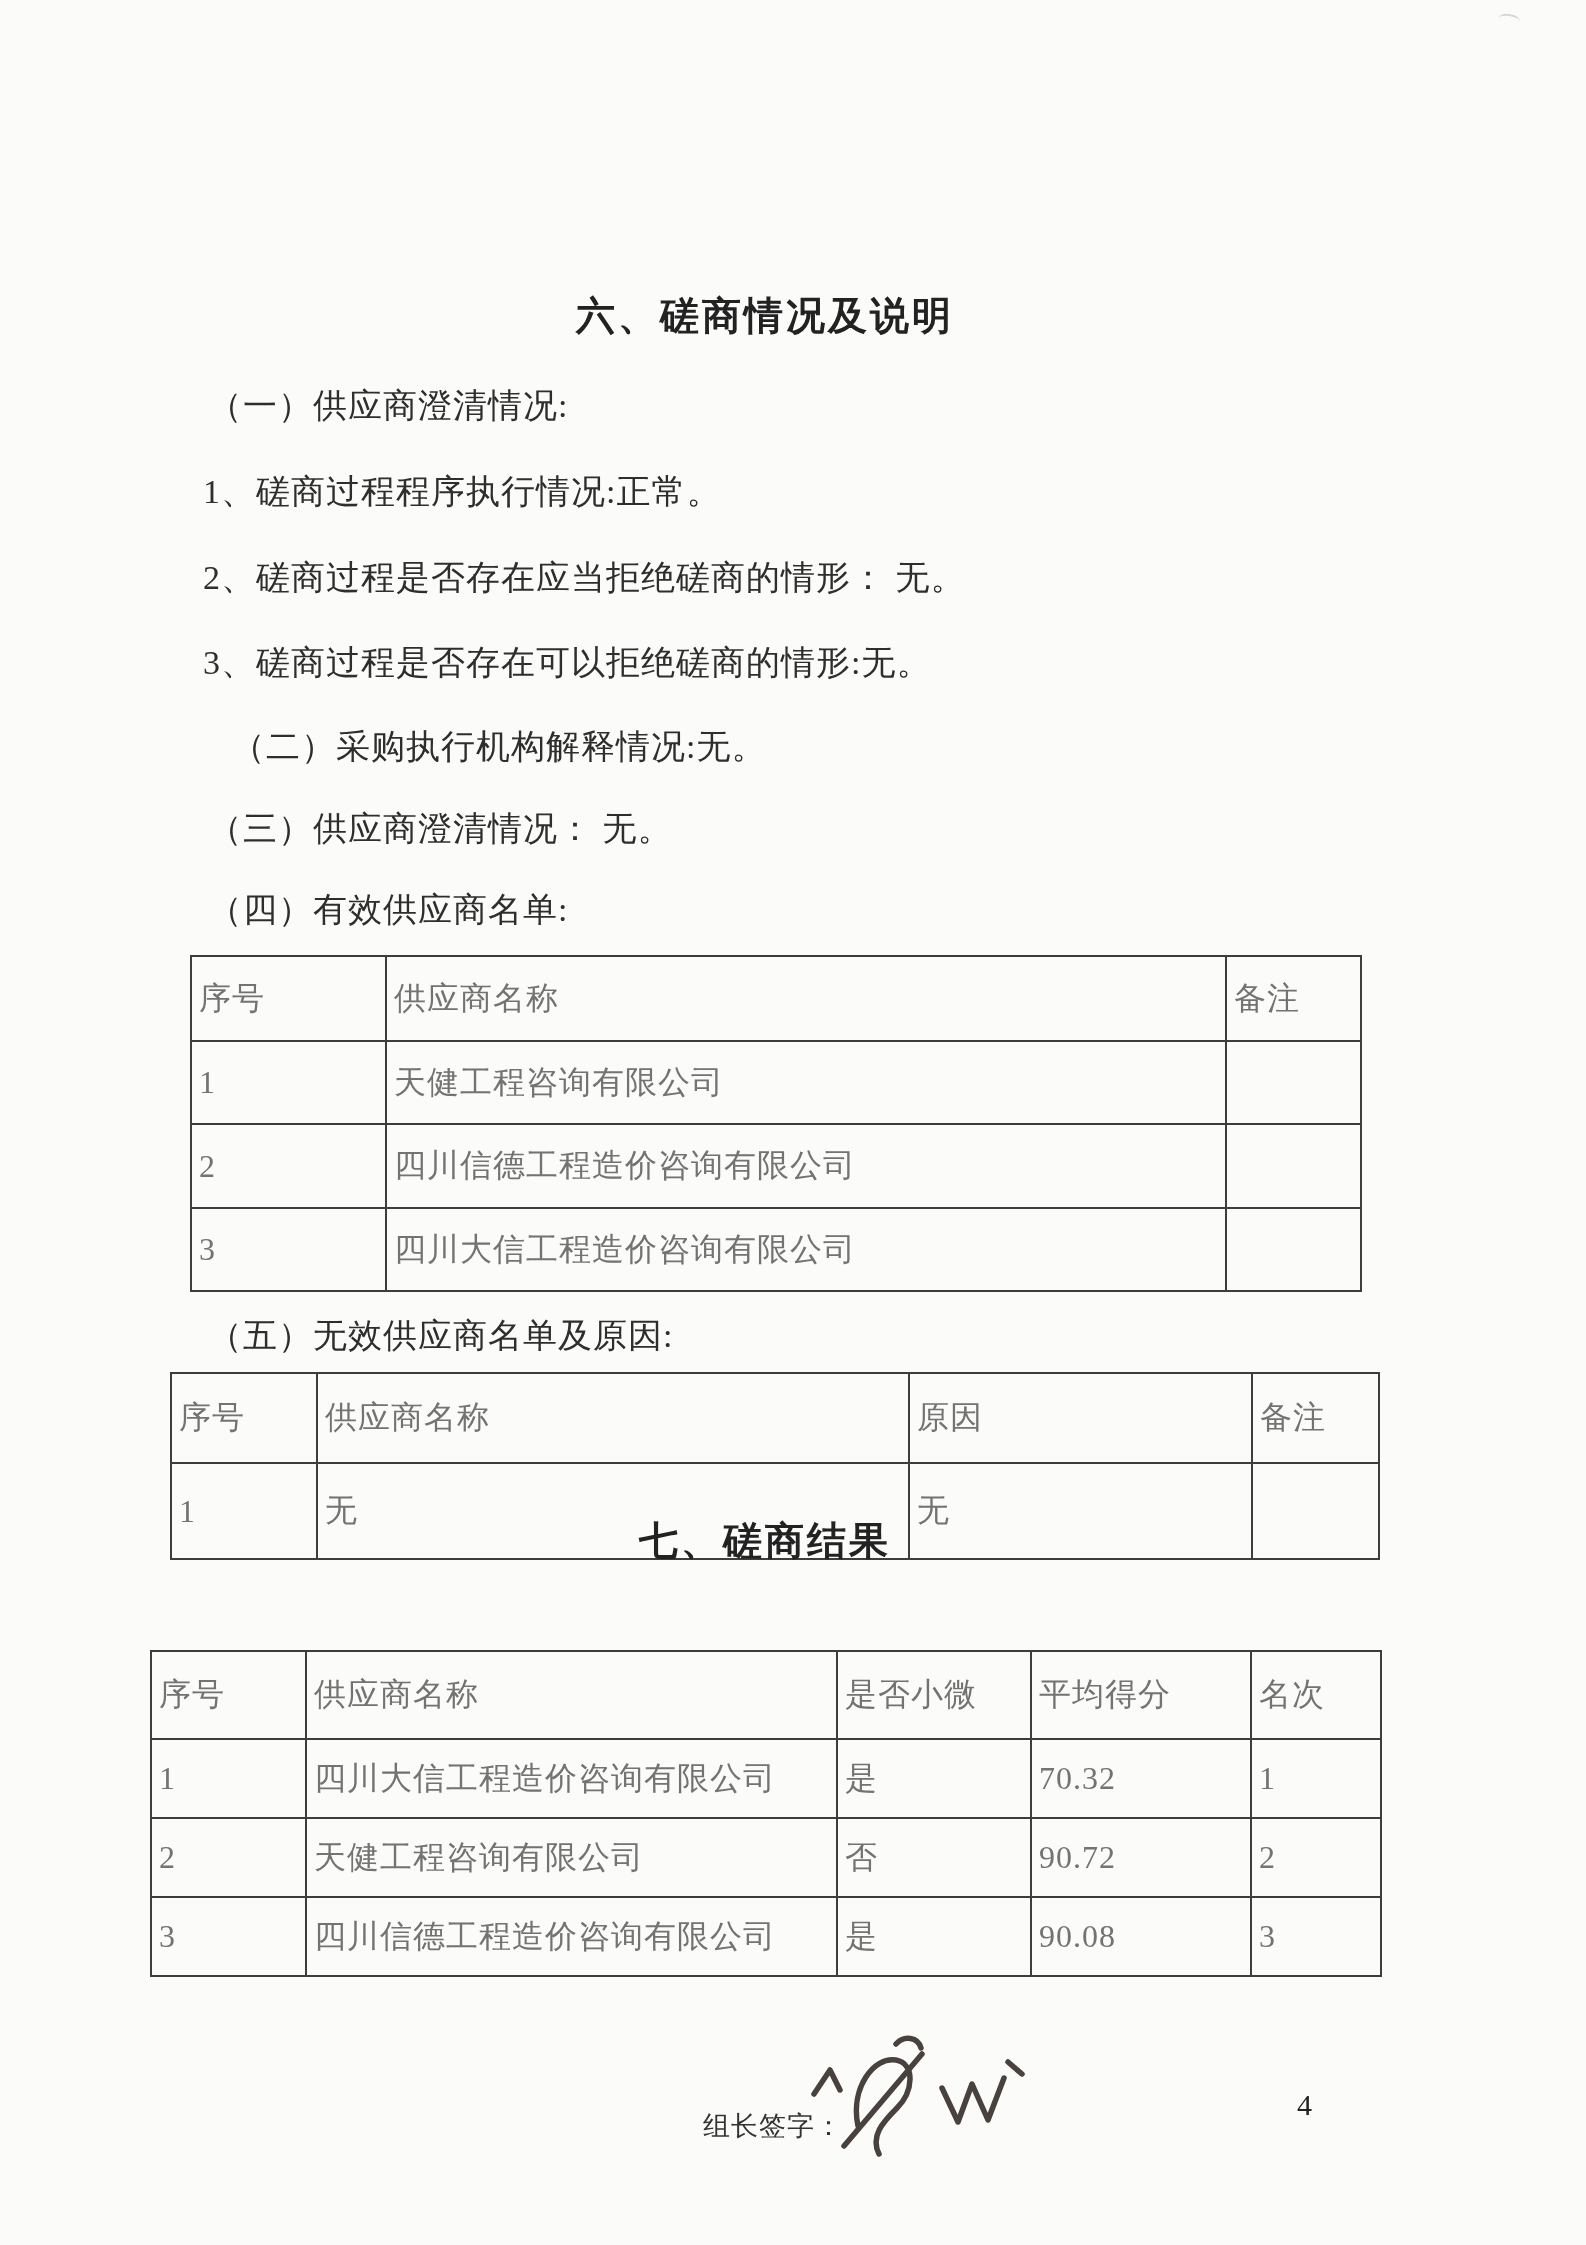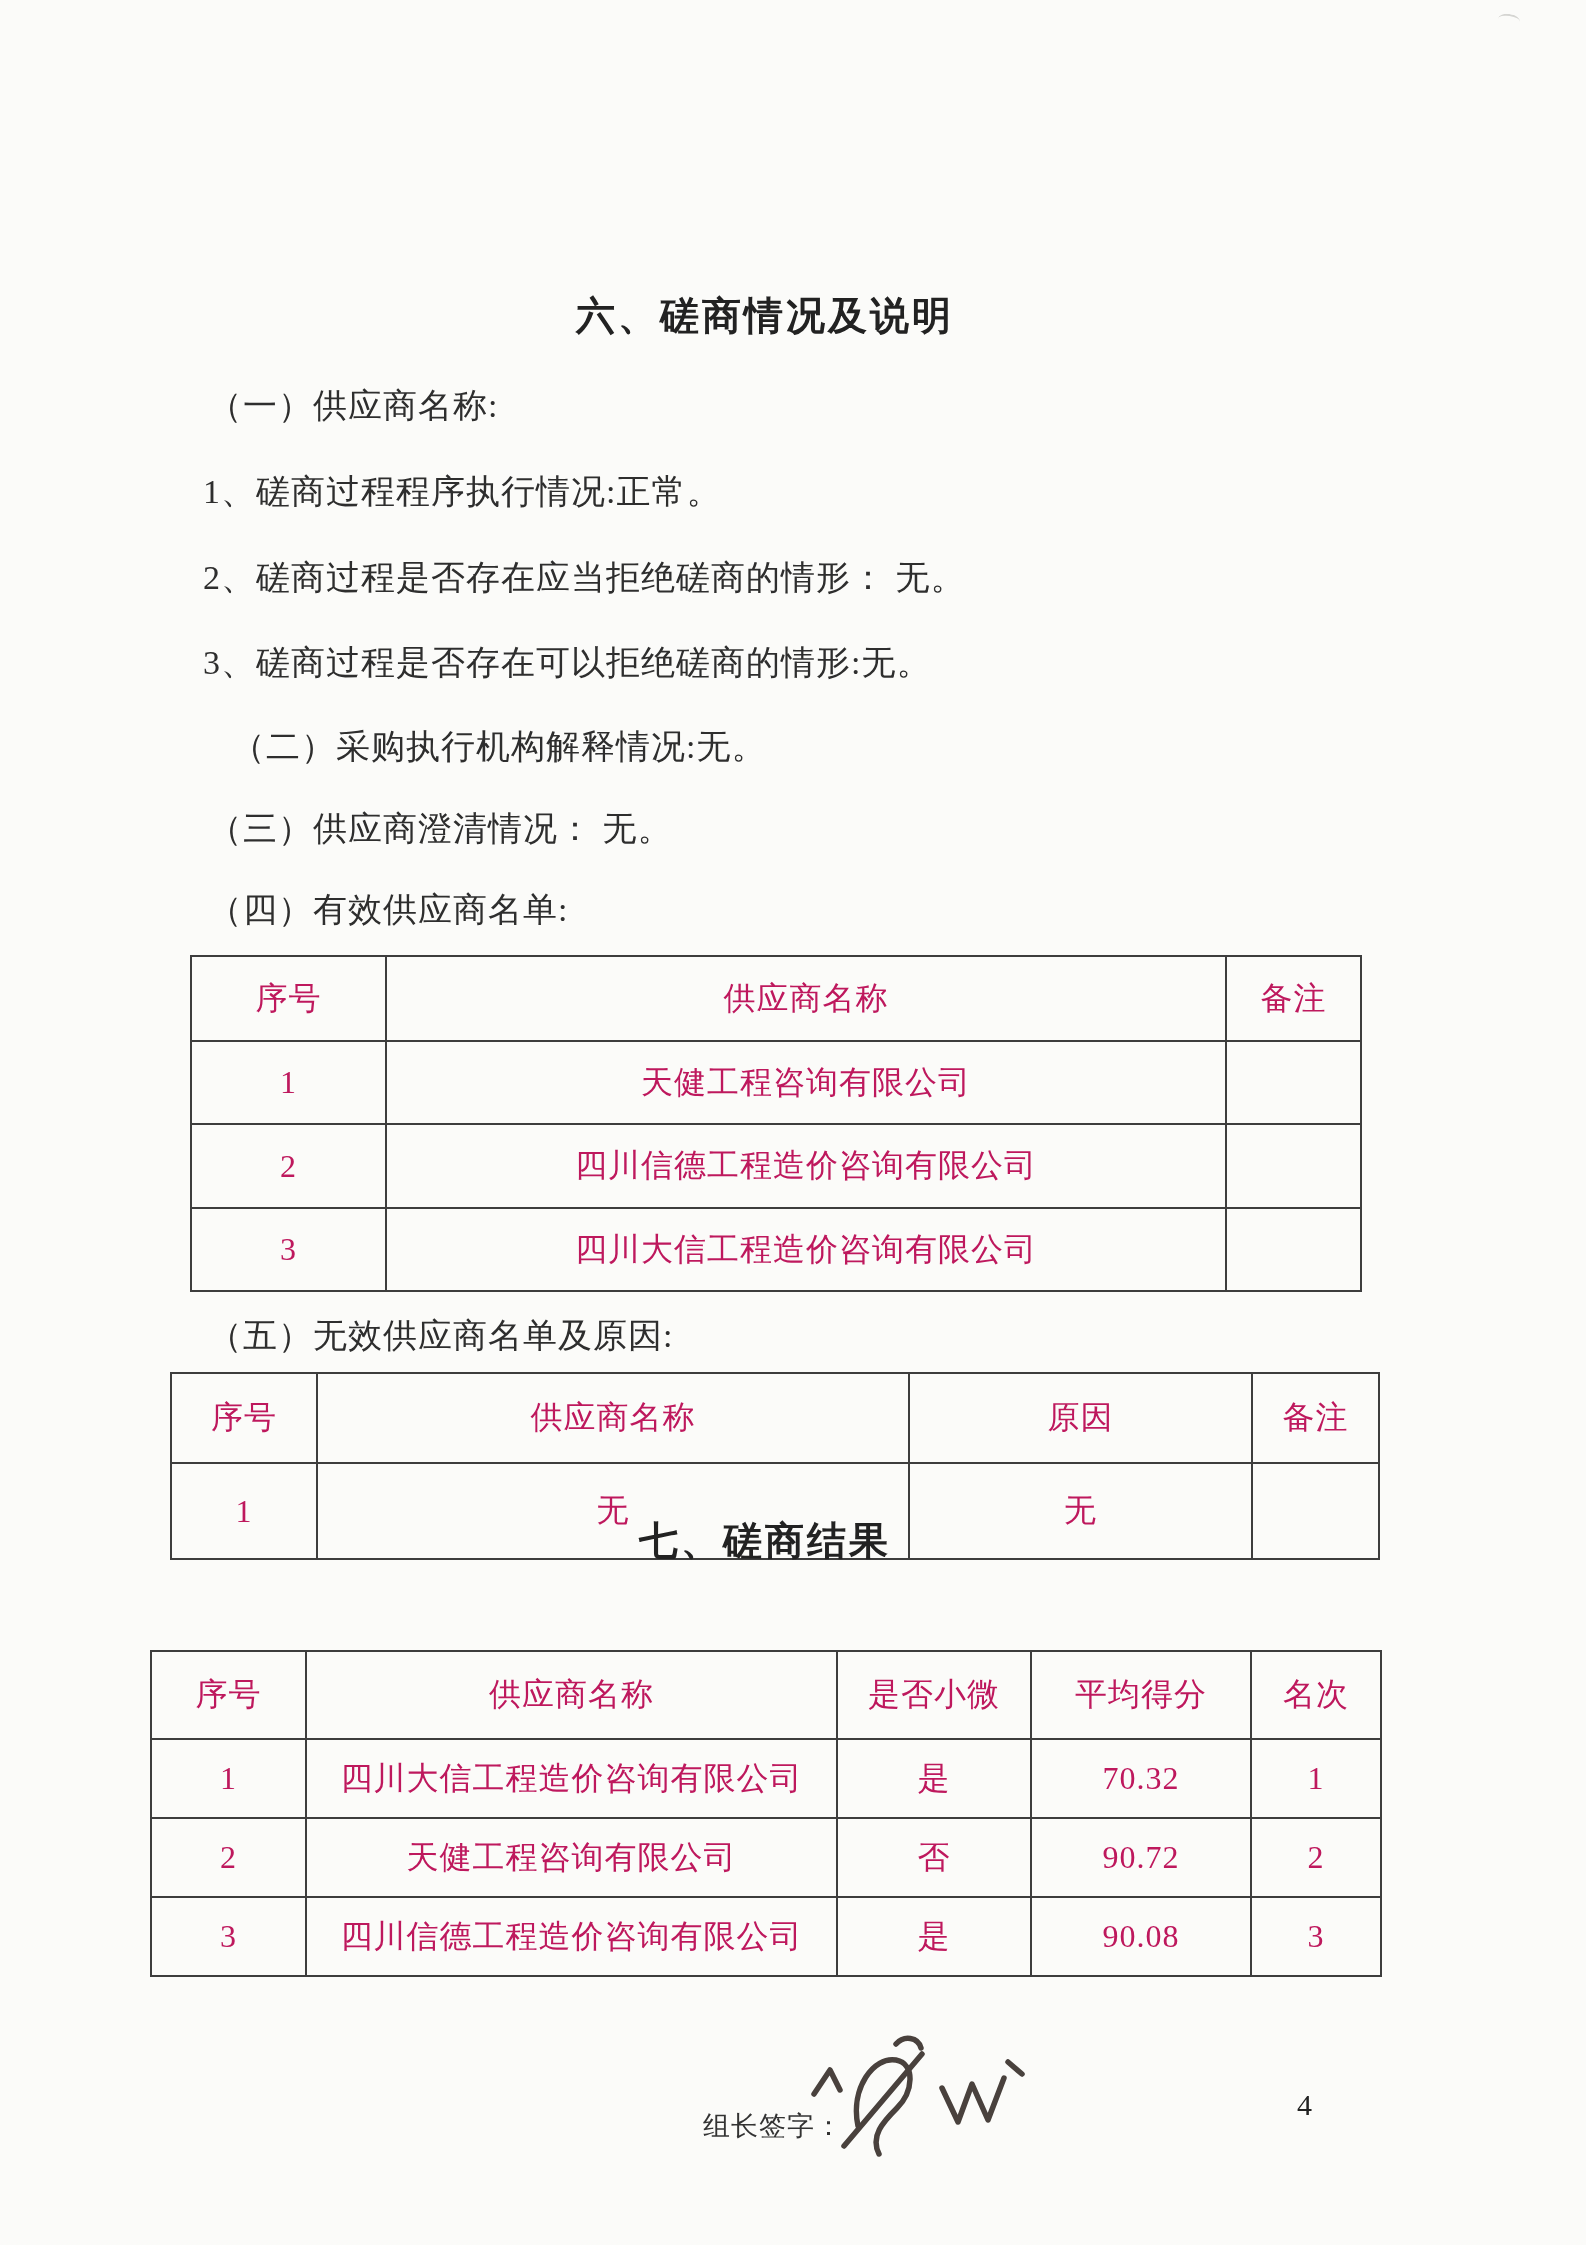--- a/index.html
+++ b/index.html
@@ -16,26 +16,26 @@
   .center-line{left:0;width:1530px;text-align:center;}
   .sec-title{font-size:39px;font-weight:bold;letter-spacing:3px;color:#222;}
   .para{font-size:34px;letter-spacing:1px;white-space:pre;color:#2e2e2e;}
   table.tbl{
     position:absolute;
     border-collapse:collapse;
     table-layout:fixed;
   }
   table.tbl td{
     border:2px solid #3d3d3d;
-    text-align:center;
+    text-align:left;
     vertical-align:middle;
     font-size:32px;
     letter-spacing:1px;
-    color:#be185d;
-    padding:0;
+    color:#737373;
+    padding:7px;
     overflow:hidden;
   }
   .footer-label{font-size:27px;letter-spacing:1px;color:#333;}
   .page-num{font-size:30px;color:#222;}
   .sig{position:absolute;}
   .artifact{
     position:absolute;
     width:22px;height:10px;
     border-top:2px solid #d5d5d2;
     border-radius:50%;
@@ -44,21 +44,21 @@
 </style>
 </head>
 <body>
 
 <div class="page">
 
   <div class="artifact" style="left:1498px;top:14px;"></div>
 
   <div class="abs center-line sec-title" style="top:289px;">六、磋商情况及说明</div>
 
-  <div class="abs para" style="left:208px;top:383px;">（一）供应商名称:</div>
+  <div class="abs para" style="left:208px;top:383px;">（一）供应商澄清情况:</div>
   <div class="abs para" style="left:203px;top:469px;text-align:center;">1、磋商过程程序执行情况:正常。</div>
   <div class="abs para" style="left:203px;top:555px;">2、磋商过程是否存在应当拒绝磋商的情形： 无。</div>
   <div class="abs para" style="left:203px;top:640px;">3、磋商过程是否存在可以拒绝磋商的情形:无。</div>
   <div class="abs para" style="left:208px;top:724px;margin-left:23px;">（二）采购执行机构解释情况:无。</div>
   <div class="abs para" style="left:208px;top:806px;">（三）供应商澄清情况： 无。</div>
   <div class="abs para" style="left:208px;top:887px;">（四）有效供应商名单:</div>
 
   <table class="tbl" style="left:190px;top:955px;width:1170px;">
     <colgroup>
         <col style="width:195px">

